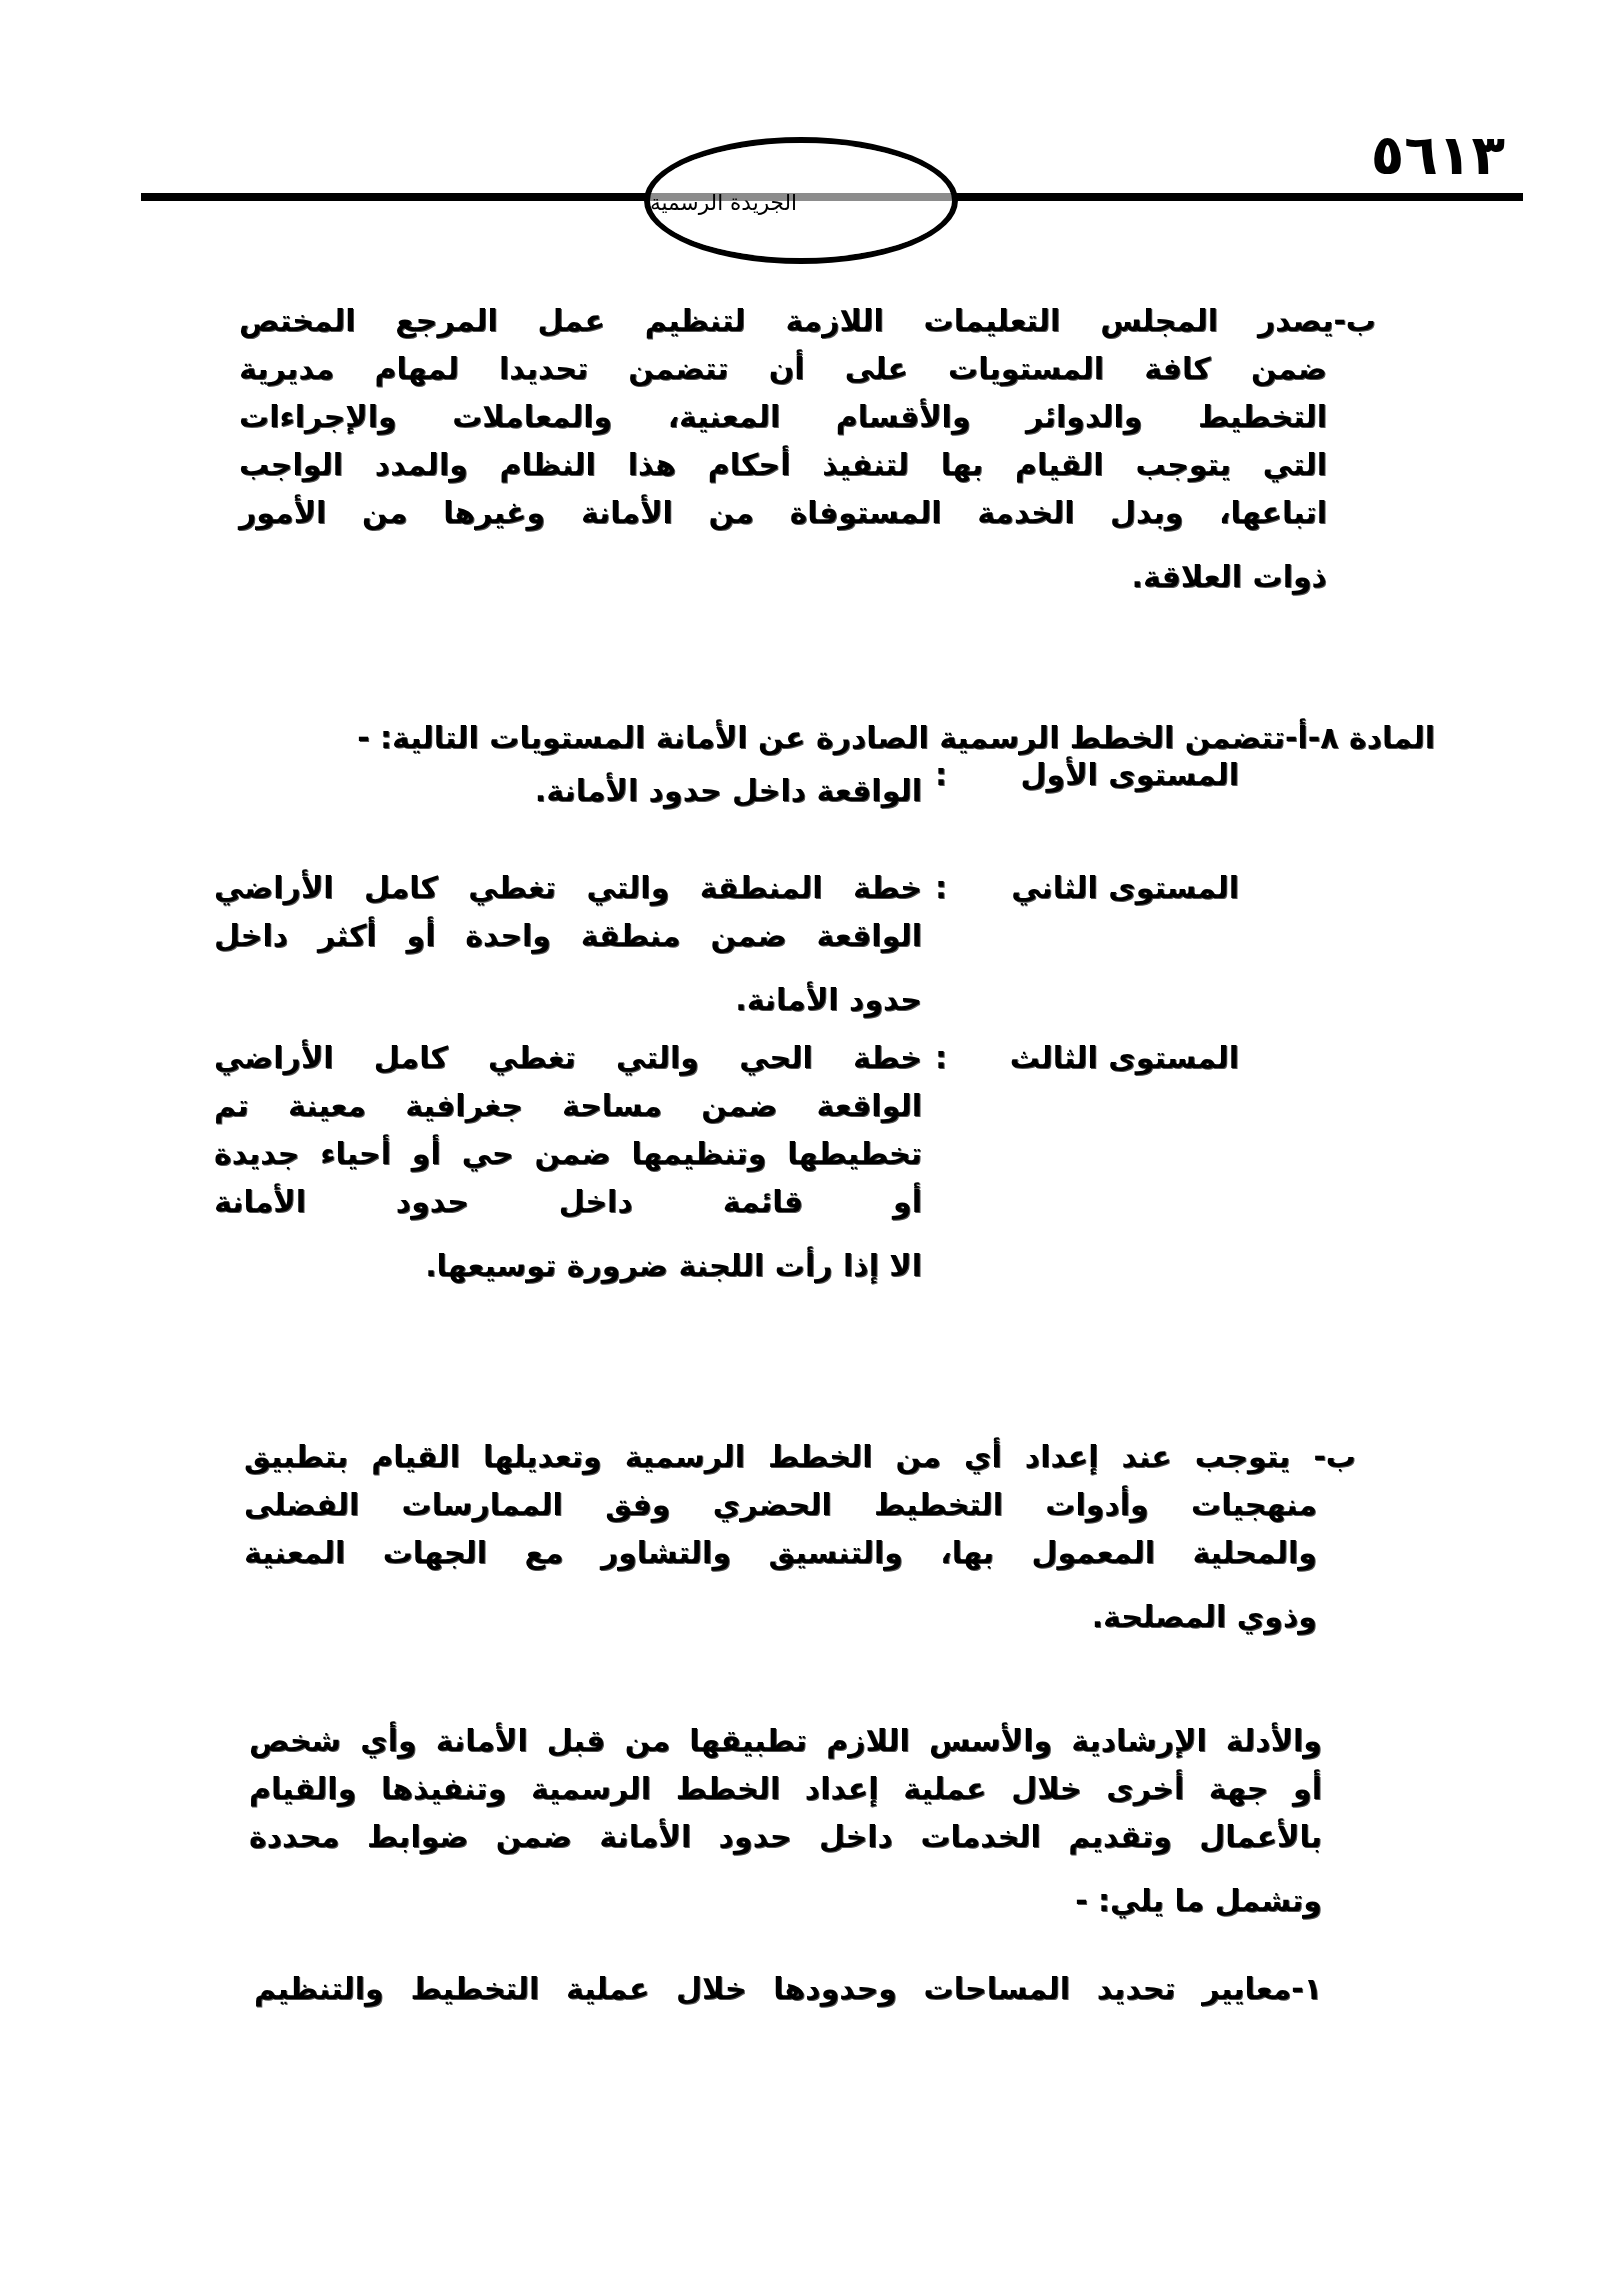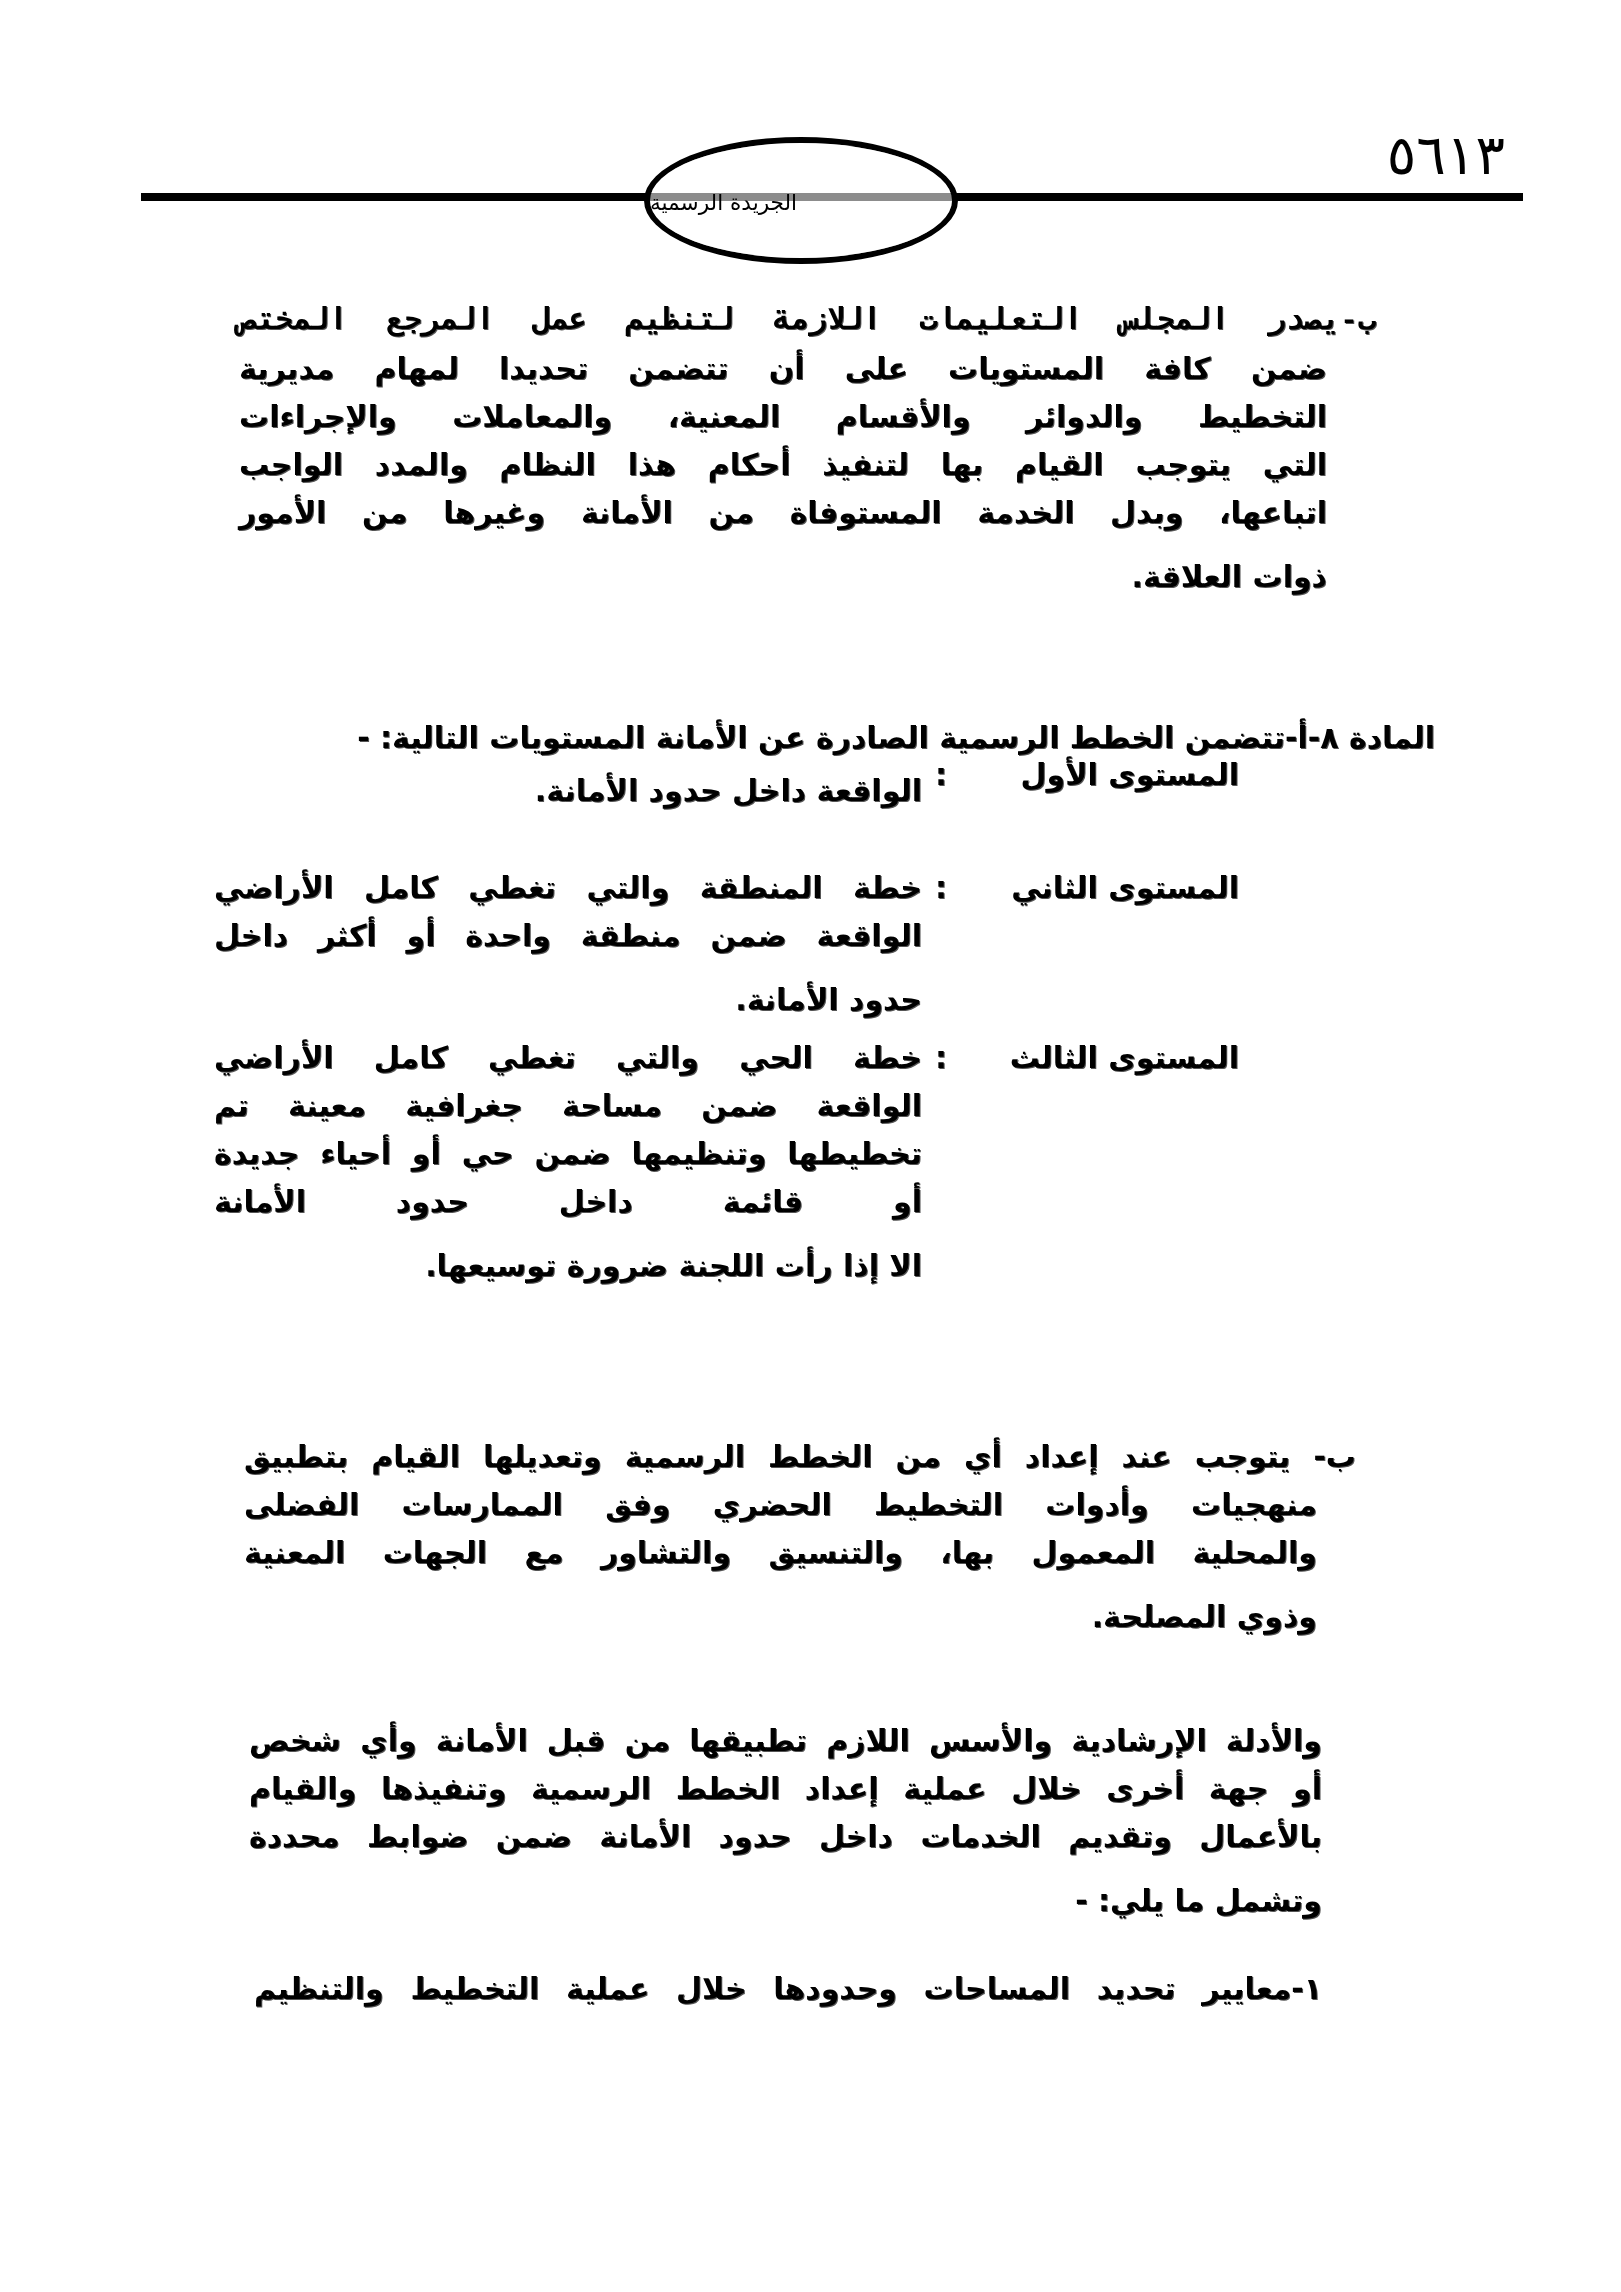--- a/index.html
+++ b/index.html
@@ -21,21 +21,21 @@
       pointer-events: none;
       z-index: 0;
     }
 
     
     .page-number {
       position: absolute;
       right: 116px;
       top: 123px;
       font-family: "DejaVu Sans", sans-serif;
-      font-weight: normal;
+      font-weight: bold;
       font-size: 55px;
       z-index: 2;
       letter-spacing: 2px;
     }
     .header-rule {
       position: absolute;
       left: 141px;
       width: 1382px;
       top: 193px;
       height: 7.8px;
@@ -144,21 +144,21 @@
   
 </div>
 
 <div class="page-number">٥٦١٣</div>
 <div class="header-rule"></div>
 <div class="header-oval">
   <span class="header-title">الجريدة الرسمية</span>
 </div>
 
 <div class="content" style="right:294px; width:1088px; top:297px;">
-  <span class="line" style="margin-right:-49px;font-family:Liberation Mono, monospace;">ب-يصدر المجلس التعليمات اللازمة لتنظيم عمل المرجع المختص</span>
+  <span class="line" style="margin-right:-49px;">ب-يصدر المجلس التعليمات اللازمة لتنظيم عمل المرجع المختص</span>
   <span class="line">ضمن كافة المستويات على أن تتضمن تحديدا لمهام مديرية</span>
   <span class="line">التخطيط والدوائر والأقسام المعنية، والمعاملات والإجراءات</span>
   <span class="line">التي يتوجب القيام بها لتنفيذ أحكام هذا النظام والمدد الواجب</span>
   <span class="line">اتباعها، وبدل الخدمة المستوفاة من الأمانة وغيرها من الأمور</span>
   <span class="line natural">ذوات العلاقة.</span>
 </div>
 
 <div class="content" style="right:186px; top:698px;">
   <span class="line natural">المادة ٨-أ-تتضمن الخطط الرسمية الصادرة عن الأمانة المستويات التالية: -</span>
 </div>

